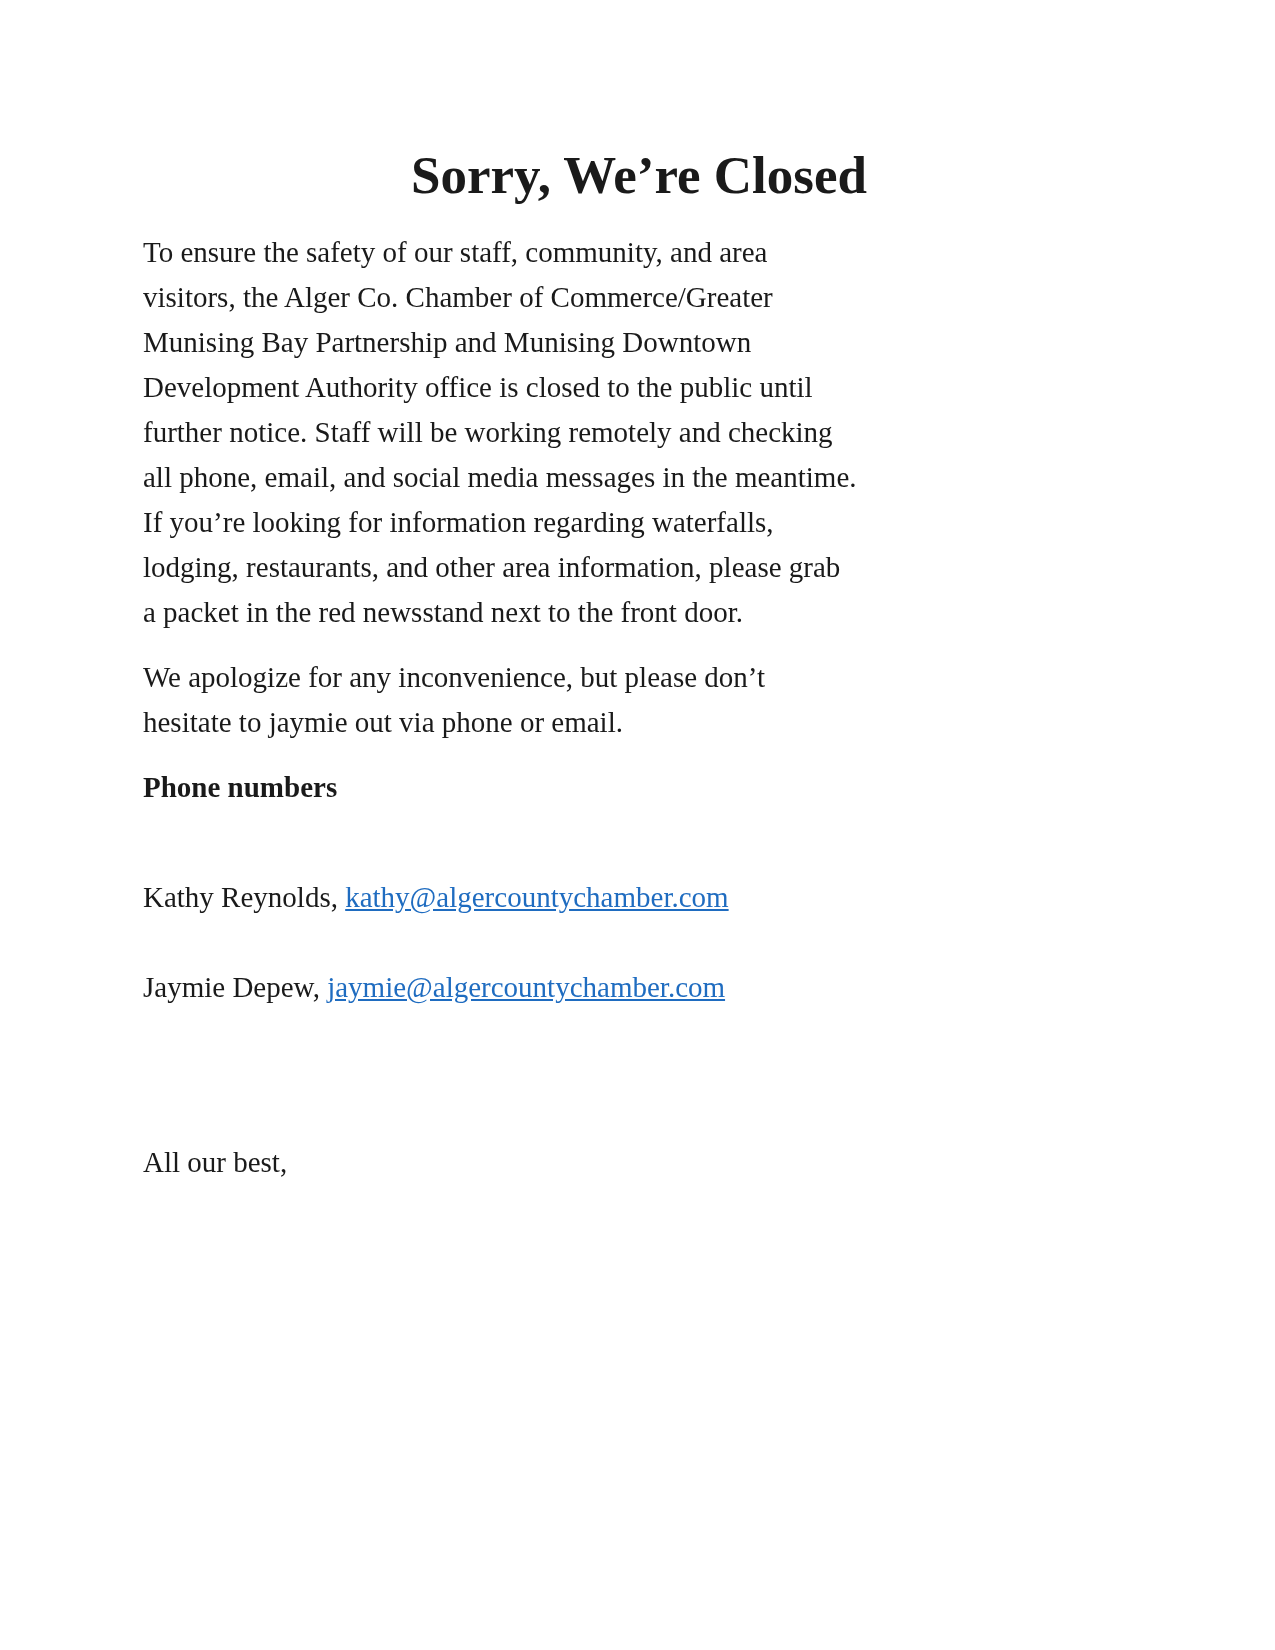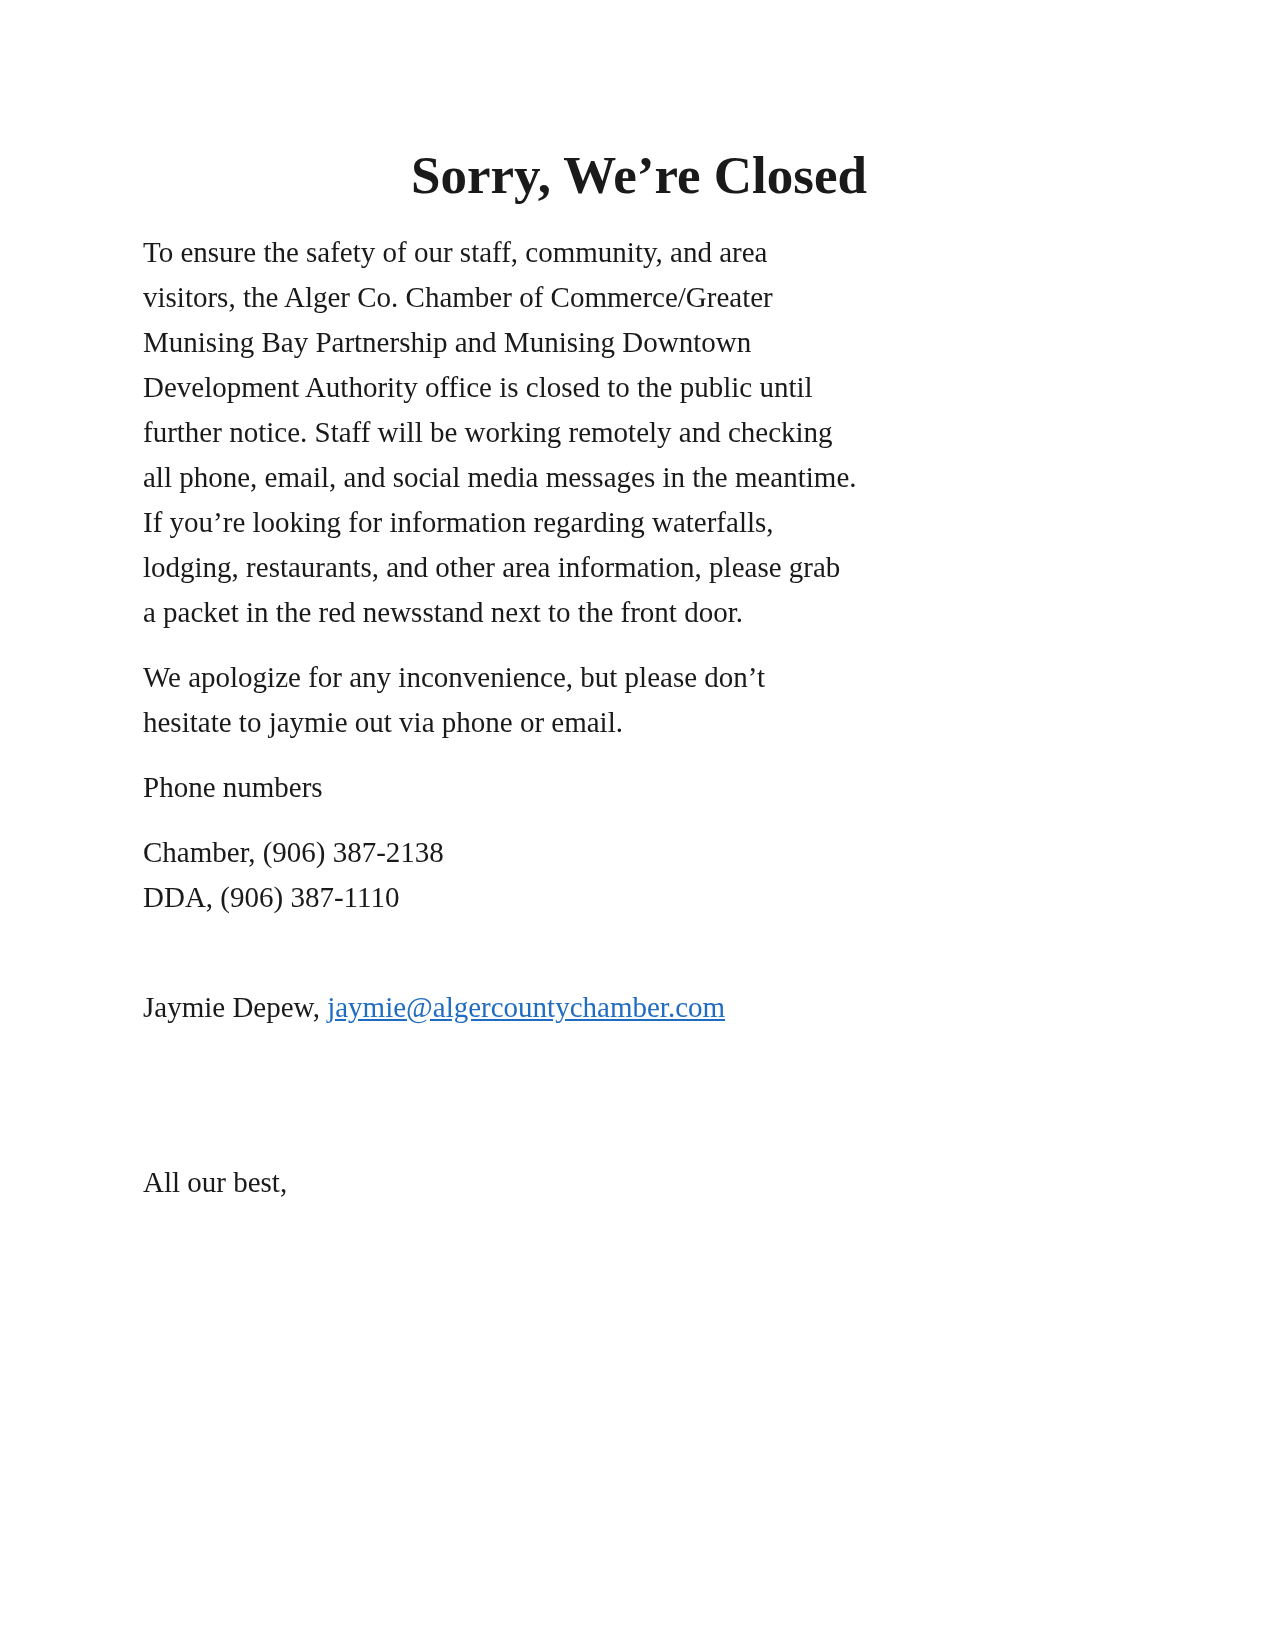--- a/index.html
+++ b/index.html
@@ -27,21 +27,21 @@
   .body-par {
     margin: 0 0 20px 0;
     font-size: 29px;
     line-height: 45px;
     white-space: pre-line;
   }
   .section-heading {
     margin: 0 0 20px 0;
     font-size: 29px;
     line-height: 45px;
-    font-weight: normal;
+    font-weight: bold;
     white-space: pre-line;
   }
   .email-line { display: block; }
   a.email-link {
     color: var(--link-color);
     text-decoration: underline;
     text-decoration-color: var(--link-color);
     cursor: pointer;
   }
   .blank-line {
@@ -64,25 +64,24 @@
 all phone, email, and social media messages in the meantime.
 If you’re looking for information regarding waterfalls,
 lodging, restaurants, and other area information, please grab
 a packet in the red newsstand next to the front door.</p>
 
   <p class="body-par">We apologize for any inconvenience, but please don’t
 hesitate to jaymie out via phone or email.</p>
 
   <h2 class="section-heading">Phone numbers</h2>
 
-  <p class="body-par">Chamber, (906) 387-2138
-DDA, (906) 387-1110</p>
 
 
   <p class="body-par">
+    <span class="email-line"><span>Kathy Reynolds, </span><a class="email-link" href="#">kathy@algercountychamber.com</a></span>
     <span class="email-line"><span>Jaymie Depew, </span><a class="email-link" href="#">jaymie@algercountychamber.com</a></span>
   </p>
 
   <div class="blank-line"></div>
 
   <p class="body-par">All our best,</p>
 
   <p class="body-par">We look forward to seeing you soon!</p>
 
 

